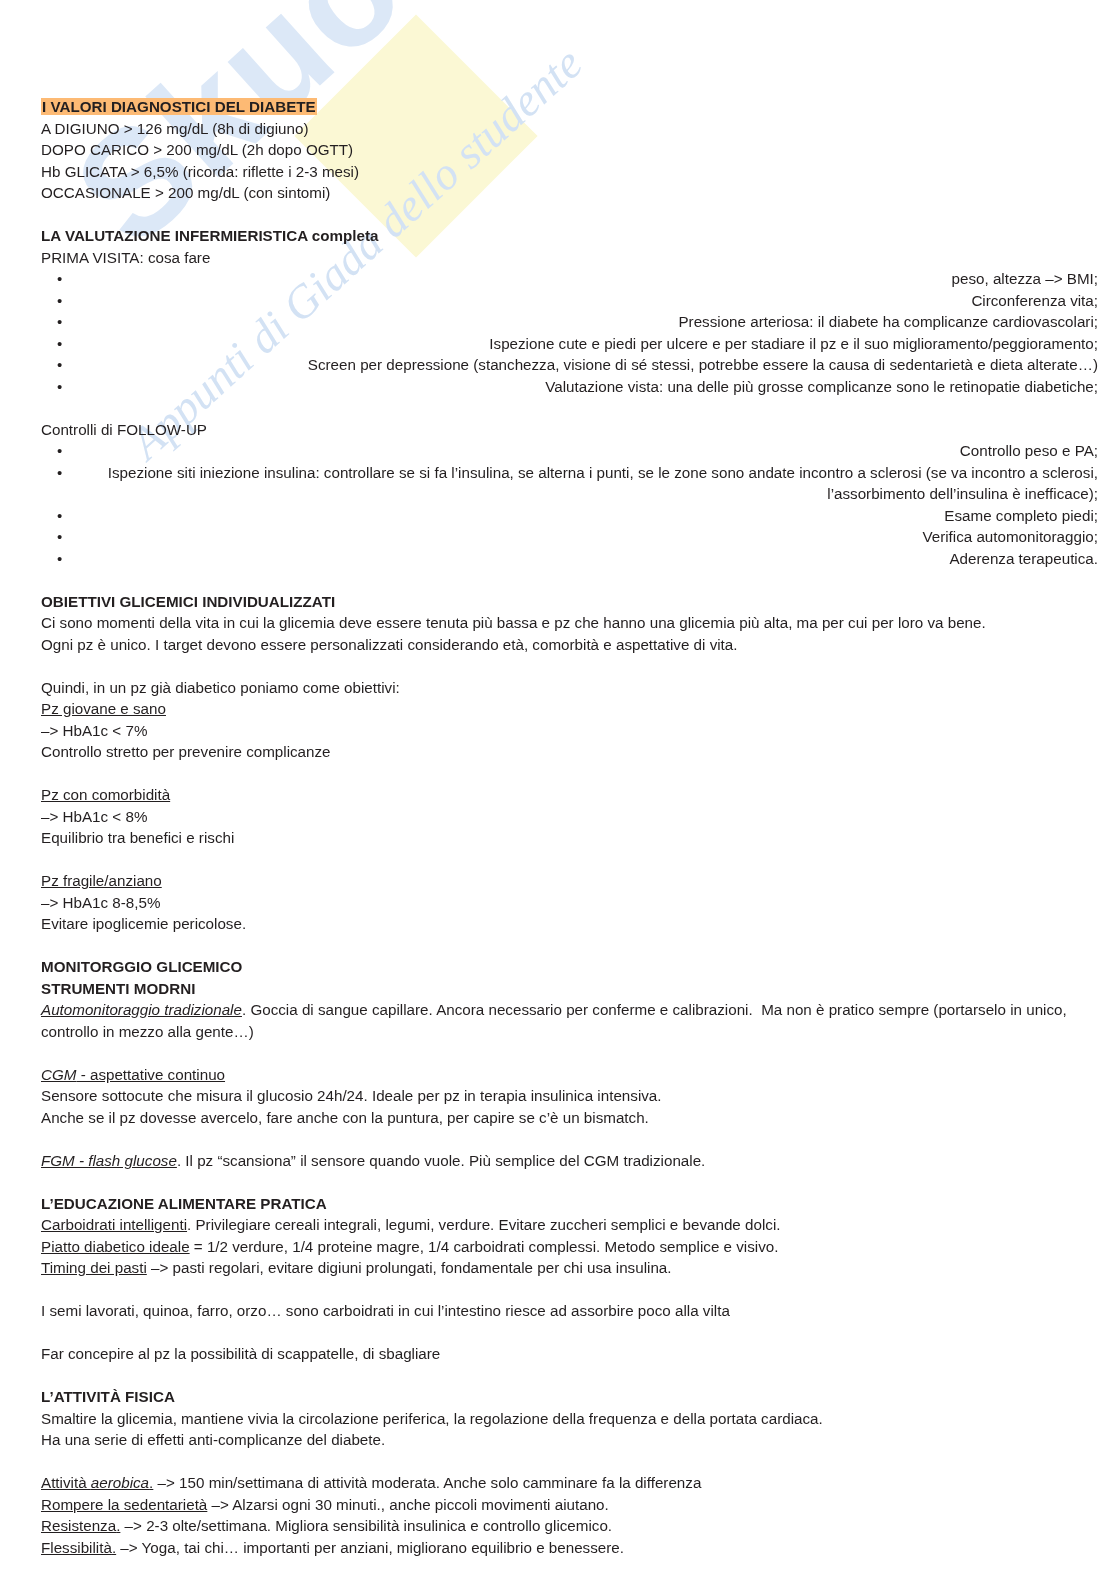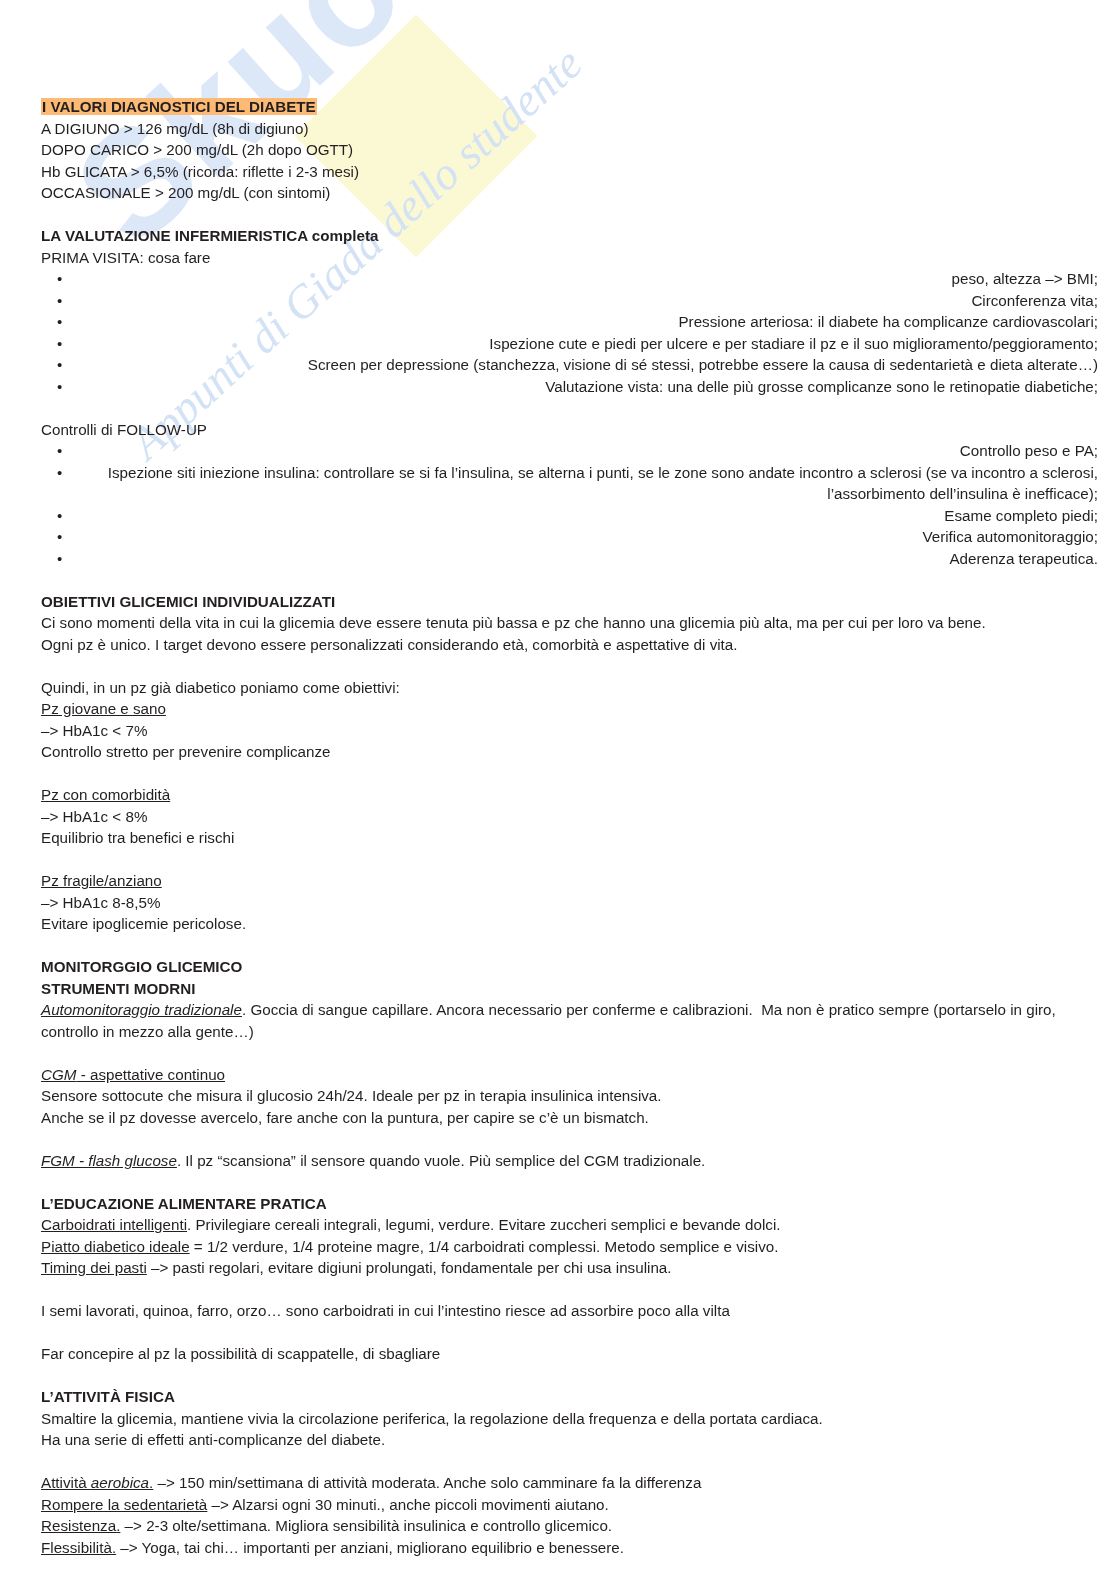--- a/index.html
+++ b/index.html
@@ -179,21 +179,21 @@
     <div class="blank"></div>
 
     <div class="line"><span class="u">Pz fragile/anziano</span></div>
     <div class="line">–&gt; HbA1c 8-8,5%</div>
     <div class="line">Evitare ipoglicemie pericolose.</div>
 
     <div class="blank"></div>
 
     <h2 class="sec">MONITORGGIO GLICEMICO</h2>
     <h2 class="sec">STRUMENTI MODRNI</h2>
-    <div class="line"><span class="u i">Automonitoraggio tradizionale</span><span>. Goccia di sangue capillare. Ancora necessario per conferme e calibrazioni.  Ma non è pratico sempre (portarselo in giro, controllo in mezzo alla gente…)</span></div>
+    <div class="line"><span class="u i">Automonitoraggio tradizionale</span><span>. Goccia di sangue capillare. Ancora necessario per conferme e calibrazioni.  Ma non è pratico sempre (portarselo in unico, controllo in mezzo alla gente…)</span></div>
 
     <div class="blank"></div>
 
     <div class="line"><span class="u i">CGM</span><span class="u"> - aspettative continuo</span></div>
     <div class="line">Sensore sottocute che misura il glucosio 24h/24. Ideale per pz in terapia insulinica intensiva.</div>
     <div class="line">Anche se il pz dovesse avercelo, fare anche con la puntura, per capire se c’è un bismatch.</div>
 
     <div class="blank"></div>
 
     <div class="line"><span class="u i">FGM - flash glucose</span><span>. Il pz “scansiona” il sensore quando vuole. Più semplice del CGM tradizionale.</span></div>

